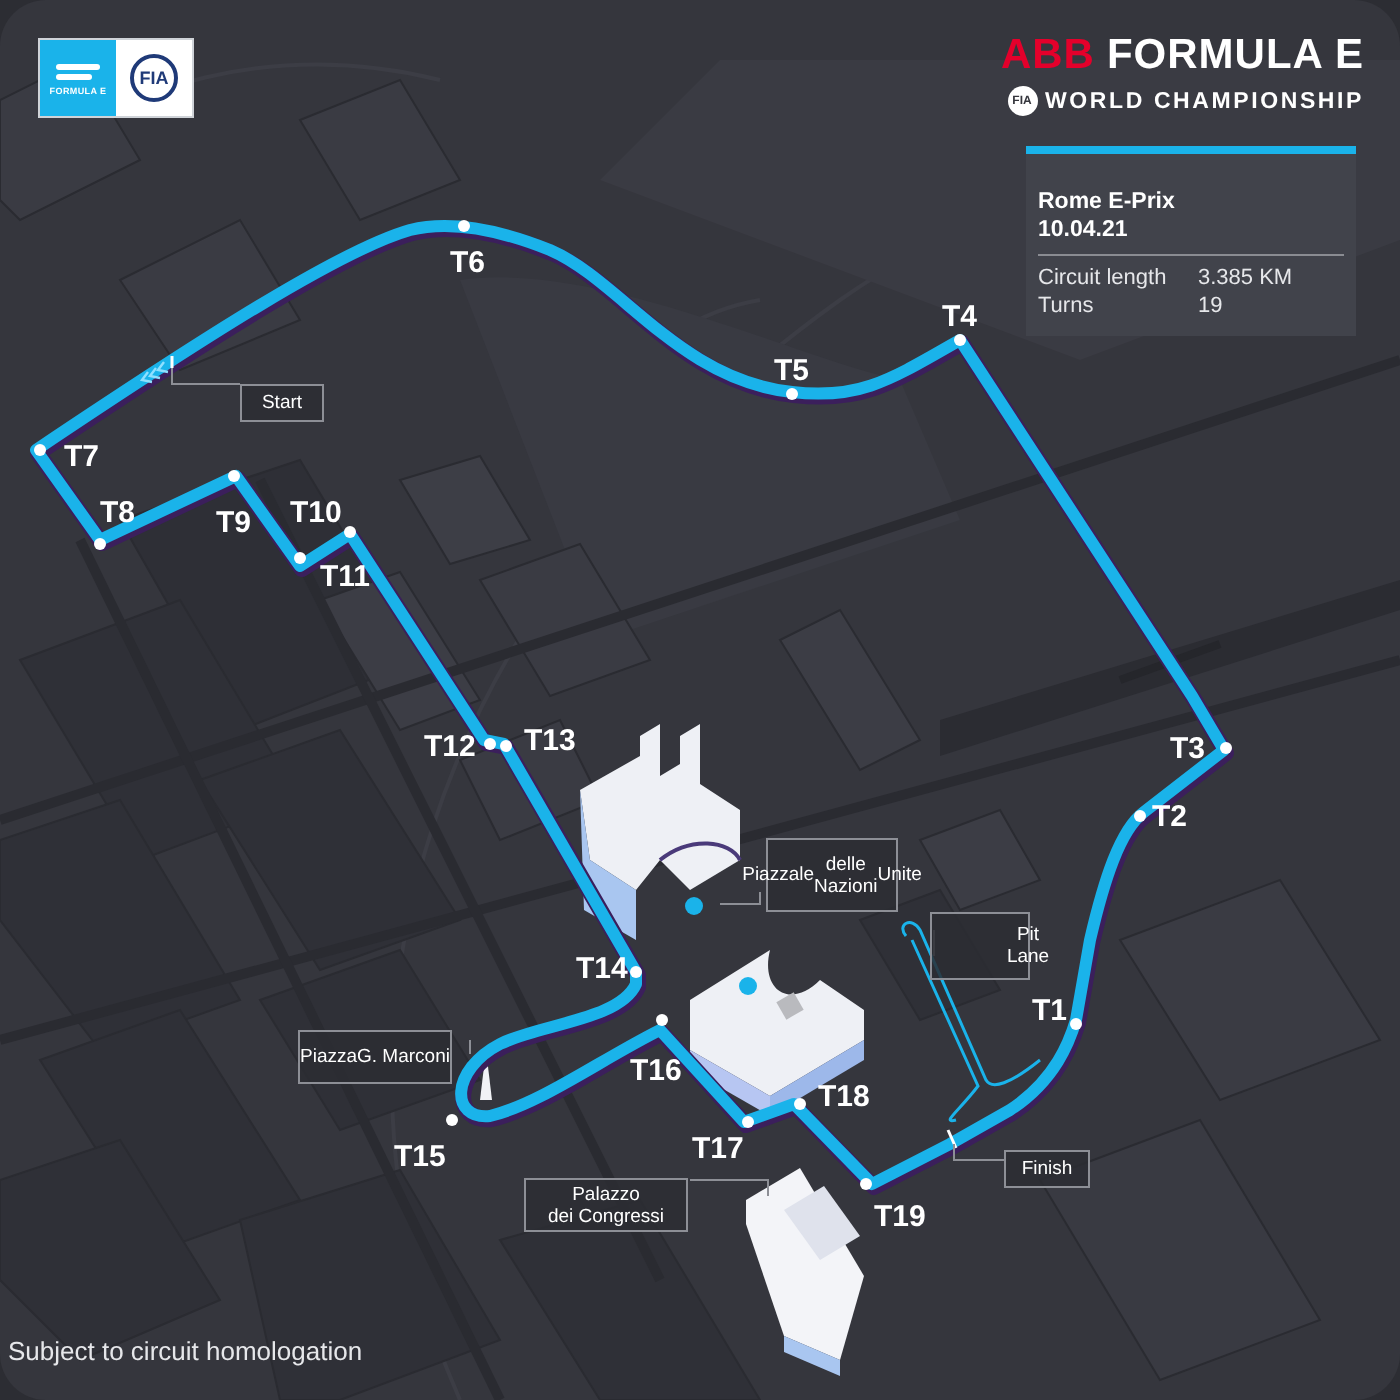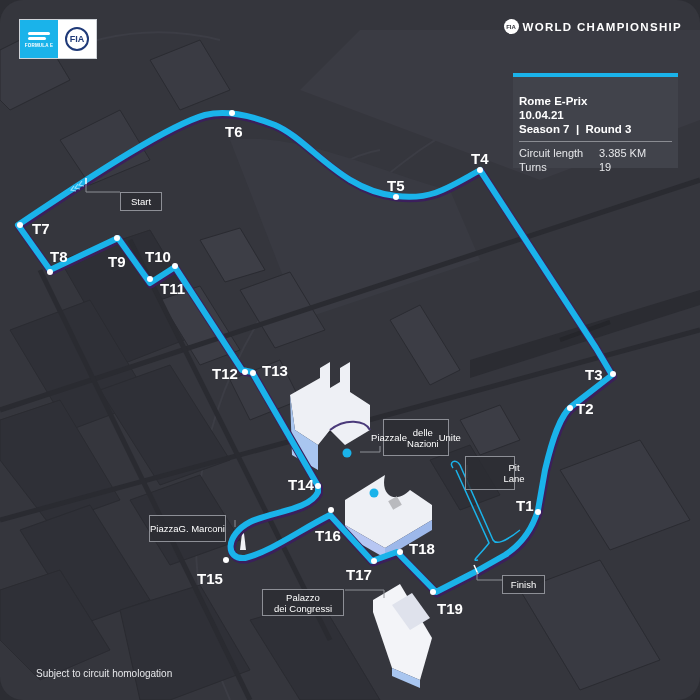--- a/index.html
+++ b/index.html
@@ -18,21 +18,21 @@
   .brand .line2{display:flex;align-items:center;justify-content:flex-end;margin-top:3px;font-size:11.5px;font-weight:bold;letter-spacing:1.3px;}
   .brand .fia-mini{width:15px;height:15px;border-radius:50%;background:#fff;color:#35363d;font-size:6px;font-weight:bold;display:flex;align-items:center;justify-content:center;margin-right:4px;letter-spacing:0;}
   .info{position:absolute;left:513px;top:73px;width:165px;height:95px;background:#41434b;box-sizing:border-box;}
   .info .bar{height:4px;background:#1ab3ea;}
   .info .head{padding:5px 6px 0 6px;font-size:11.5px;font-weight:bold;line-height:14px;margin-top:12px;}
   .info .rule{height:1px;background:#8a8c92;margin:5px 6px 4px 6px;}
   .info .row{display:flex;padding:0 6px;font-size:11px;line-height:14px;color:#e6e7ea;}
   .info .row .k{width:80px;}
   .callout{position:absolute;border:1px solid #8d8f96;background:rgba(44,45,51,0.85);color:#fff;font-size:9.5px;text-align:center;line-height:11px;box-sizing:border-box;display:flex;align-items:center;justify-content:center;}
   .turn{position:absolute;font-size:15px;font-weight:bold;color:#fff;}
-  .footnote{position:absolute;left:36px;top:668px;font-size:10px;color:#e6e7ea;}
+  .footnote{position:absolute;left:4px;top:668px;font-size:13px;color:#e6e7ea;}
 </style>
 </head>
 <body>
 
 <div id="root">
 
   <svg class="map" viewBox="0 0 700 700">
 
     <g fill="none" stroke="#3c3d45" stroke-width="2">
       <path d="M230 700 C 150 520, 210 300, 420 150 C 520 80, 640 60, 700 70"></path>
@@ -187,32 +187,34 @@
       <div class="swoosh"></div>
       <div class="swoosh b"></div>
       <div class="txt">FORMULA E</div>
     </div>
     <div class="logo-fia">
       <div class="fia-circle">FIA</div>
     </div>
   </div>
 
   <div class="brand">
+    <div class="line1">
+      <span class="abb">ABB</span><span>FORMULA E</span>
+    </div>
     <div class="line2">
       <span class="fia-mini">FIA</span>
       <span>WORLD CHAMPIONSHIP</span>
     </div>
   </div>
 
   <div class="info">
     <div class="bar"></div>
     <div class="head">
       <div>Rome E-Prix</div>
       <div>10.04.21</div>
-      <div style="white-space:pre">Season 7  |  Round 3</div>
     </div>
     <div class="rule"></div>
     <div class="row">
       <span class="k">Circuit length</span>
       <span>3.385 KM</span>
     </div>
     <div class="row">
       <span class="k">Turns</span>
       <span>19</span>
     </div>

